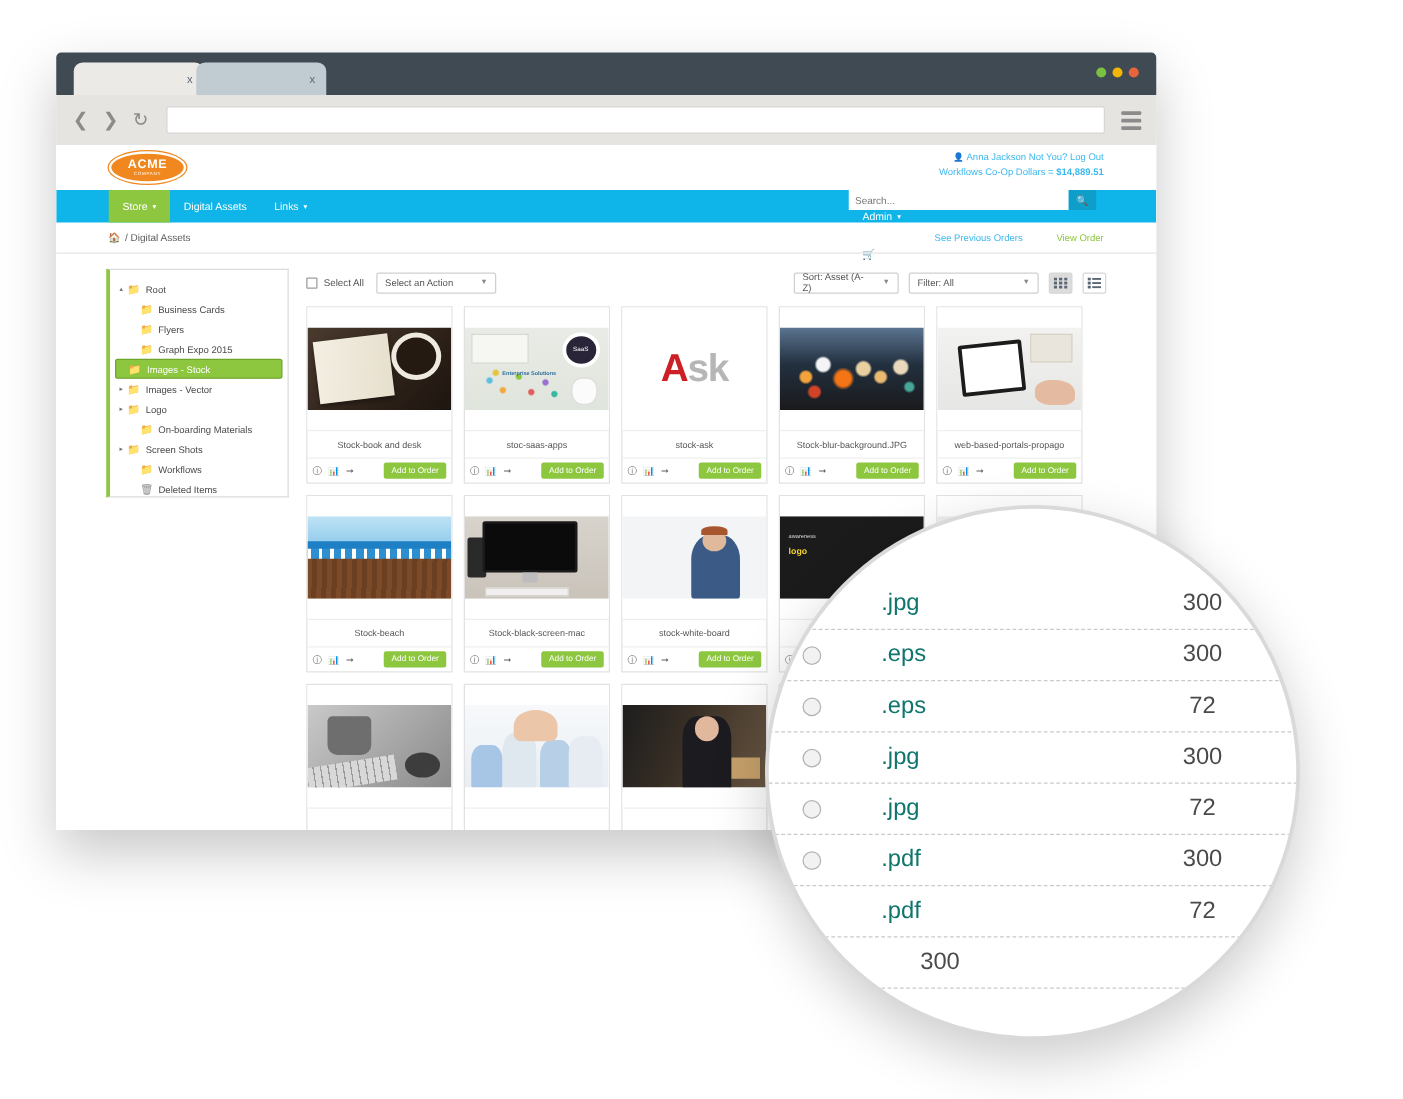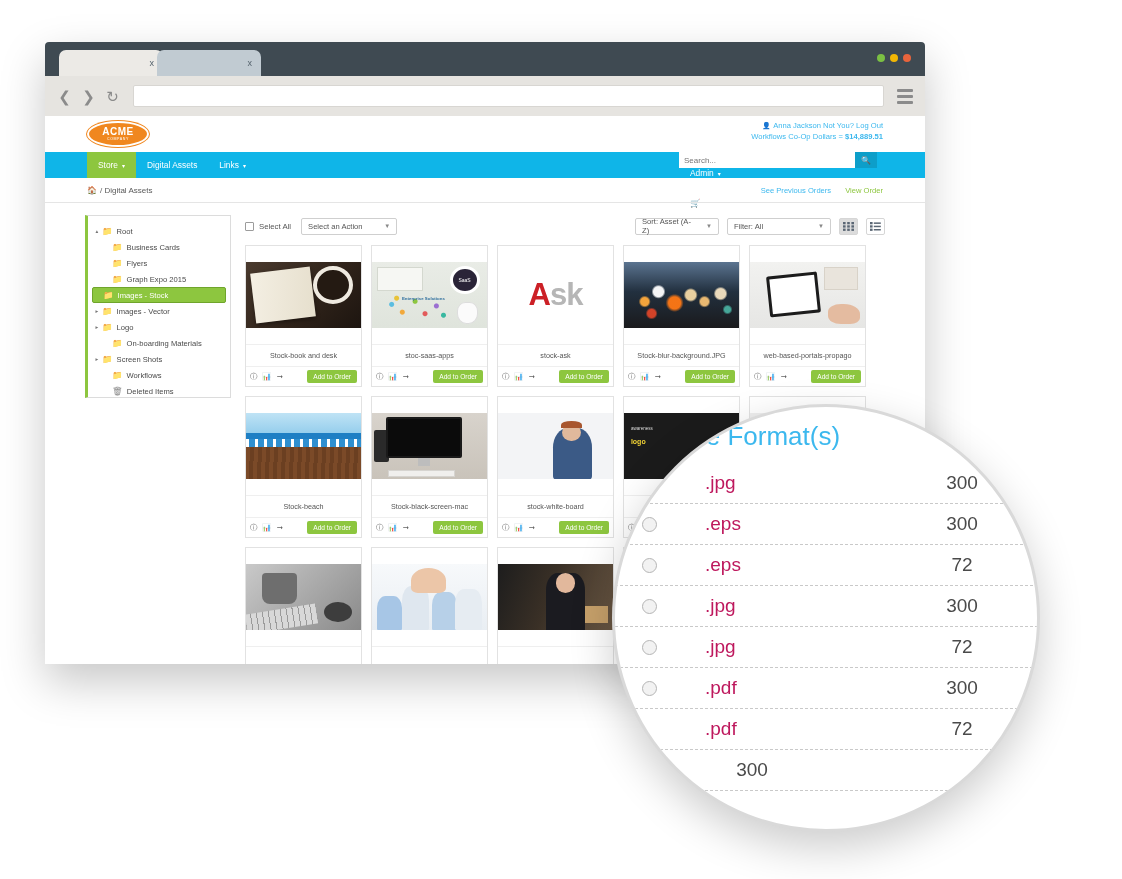--- a/index.html
+++ b/index.html
@@ -94,21 +94,21 @@
   .crumbbar {
     height: 25px; display: flex; align-items: center;
     padding: 0 42px; border-bottom: 1px solid #e5e5e5;
     position: relative;
   }
   .crumb { font-size: 8px; color: #5a5a5a; }
   .crumb .home { color: #5a5a5a; margin-right: 3px; font-size: 8px; }
   .crumb-right { margin-left: auto; display: flex; gap: 14px; }
   .crumb-right a { font-size: 7.6px; text-decoration: none; }
   .lnk-blue { color: #3cb8ee; }
-  .lnk-green { color: #8dc63f; }
+  .lnk-green { color: #8dc63f; margin-left: 13px; }
 
   
   .body-row { display: flex; padding: 12px 40px 0 40px; gap: 14px; }
   .tree {
     width: 146px; flex: 0 0 146px; border: 1px solid #dcdcdc;
     border-left: 3px solid #8dc63f; background: #fff;
     padding: 7px 4px 10px 4px; height: 183px;
   }
   .tnode { display: flex; align-items: center; height: 16px; font-size: 7.6px; color: #4a4a4a; }
   .tnode .arrow { width: 10px; text-align: center; font-size: 5.5px; color: #777; flex: 0 0 10px; }
@@ -272,21 +272,21 @@
   }
   .mr-radio { width: 56px; flex: 0 0 56px; display: flex; justify-content: center; }
   .rdo {
     width: 15px; height: 15px; border-radius: 50%;
     border: 1px solid #b4b4b4; background: #f2f2f2; display: block; position: relative;
   }
   .rdo.on::after {
     content: ""; position: absolute; left: 3.5px; top: 3.5px;
     width: 6px; height: 6px; border-radius: 50%; background: #6f6f6f;
   }
-  .mr-type { flex: 1 1 auto; padding-left: 28px; font-size: 19px; color: #be185d; }
+  .mr-type { flex: 1 1 auto; padding-left: 28px; font-size: 19px; color: #0f766e; }
   .mr-res { width: 150px; flex: 0 0 150px; text-align: center; font-size: 19px; color: #4a4a4a; }
 </style>
 </head>
 <body>
 
 <div id="stage">
 
   <div class="browser">
 
     <div class="chrome-top">
@@ -723,21 +723,20 @@
 
           </div>
         </div>
       </div>
     </div>
   </div>
 
   <div class="mag">
     <div class="mag-inner">
 
-      <div class="mag-title">able Format(s)</div>
 
       <div class="mag-table">
 
         <div class="mrow">
           <span class="mr-radio">
               <span class="rdo on"></span>
             </span>
           <span class="mr-type">.jpg</span>
           <span class="mr-res">300</span>
         </div>

